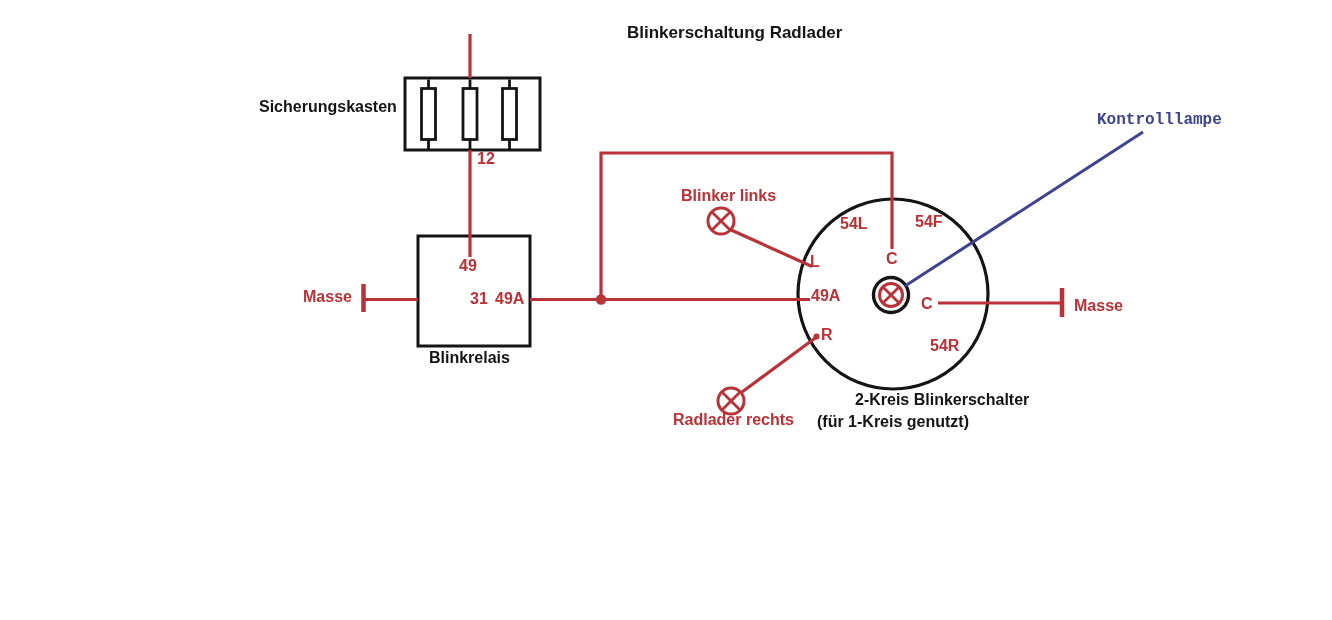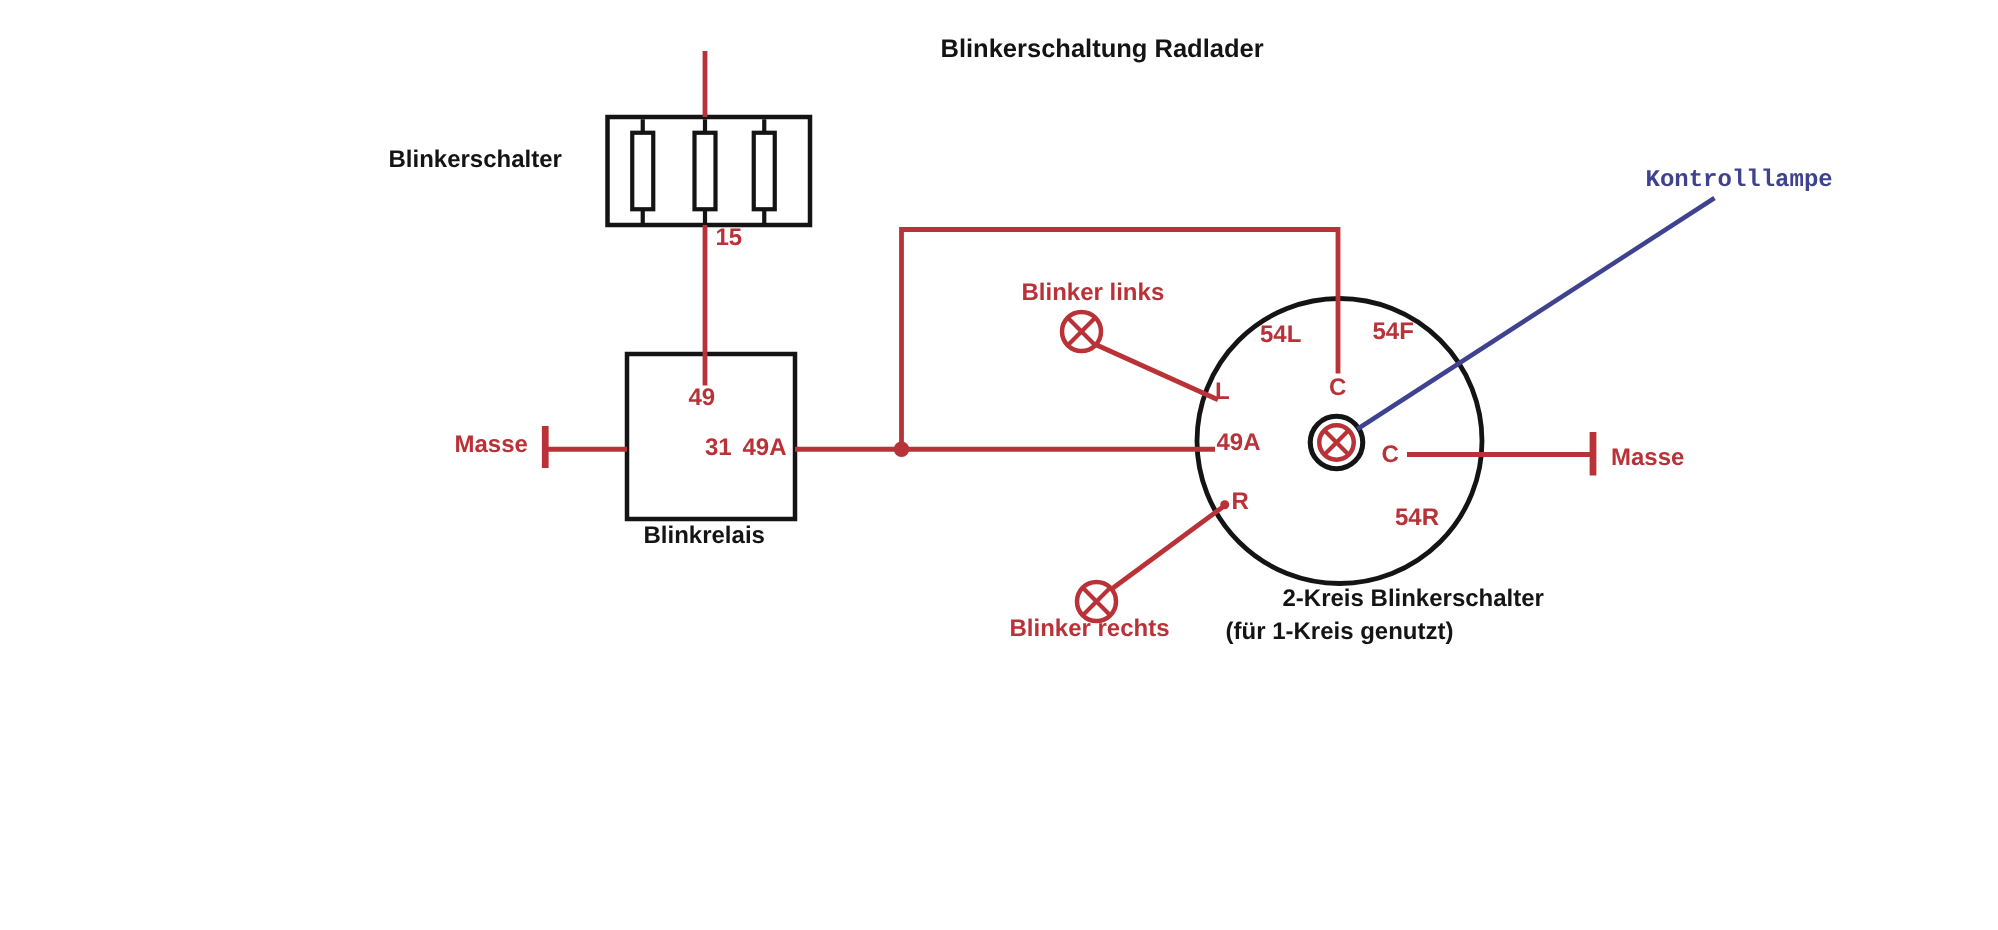--- a/index.html
+++ b/index.html
@@ -96,31 +96,31 @@
       <circle cx="891" cy="295" r="11.5" class="sr" stroke-width="3"></circle>
       <line x1="883.2" y1="287.2" x2="898.8" y2="302.8" class="sr" stroke-width="2.8"></line>
       <line x1="898.8" y1="287.2" x2="883.2" y2="302.8" class="sr" stroke-width="2.8"></line>
     </g>
 
     <line x1="905" y1="286" x2="1143" y2="132" class="sbl" stroke-width="3"></line>
   </svg>
 
   <div class="lbl black-t title-t" style="left:627px;top:24px;">Blinkerschaltung Radlader</div>
 
-  <div class="lbl black-t" style="left:259px;top:98px;">Blinkerschalter</div>
-  <div class="lbl red-t" style="left:477px;top:150px;">15</div>
+  <div class="lbl black-t" style="left:259px;top:98px;">Sicherungskasten</div>
+  <div class="lbl red-t" style="left:477px;top:150px;">12</div>
 
   <div class="lbl red-t" style="left:459px;top:257px;">49</div>
   <div class="lbl red-t" style="left:426px;top:290px;margin-left:44px;">31</div>
   <div class="lbl red-t" style="left:495px;top:290px;">49A</div>
   <div class="lbl red-t" style="left:303px;top:288px;">Masse</div>
   <div class="lbl black-t" style="left:429px;top:349px;">Blinkrelais</div>
 
   <div class="lbl red-t" style="left:681px;top:187px;">Blinker links</div>
-  <div class="lbl red-t" style="left:673px;top:411px;">Blinker rechts</div>
+  <div class="lbl red-t" style="left:673px;top:411px;">Radlader rechts</div>
   <div class="lbl blue-t" style="left:1097px;top:112px;">Kontrolllampe</div>
 
   <div class="lbl red-t" style="left:811px;top:287px;">49A</div>
   <div class="lbl red-t" style="left:810px;top:253px;">L</div>
   <div class="lbl red-t" style="left:821px;top:326px;">R</div>
   <div class="lbl red-t" style="left:886px;top:250px;">C</div>
   <div class="lbl red-t" style="left:921px;top:295px;">C</div>
   <div class="lbl red-t" style="left:840px;top:215px;">54L</div>
   <div class="lbl red-t" style="left:915px;top:213px;">54F</div>
   <div class="lbl red-t" style="left:930px;top:337px;text-align:right;">54R</div>

